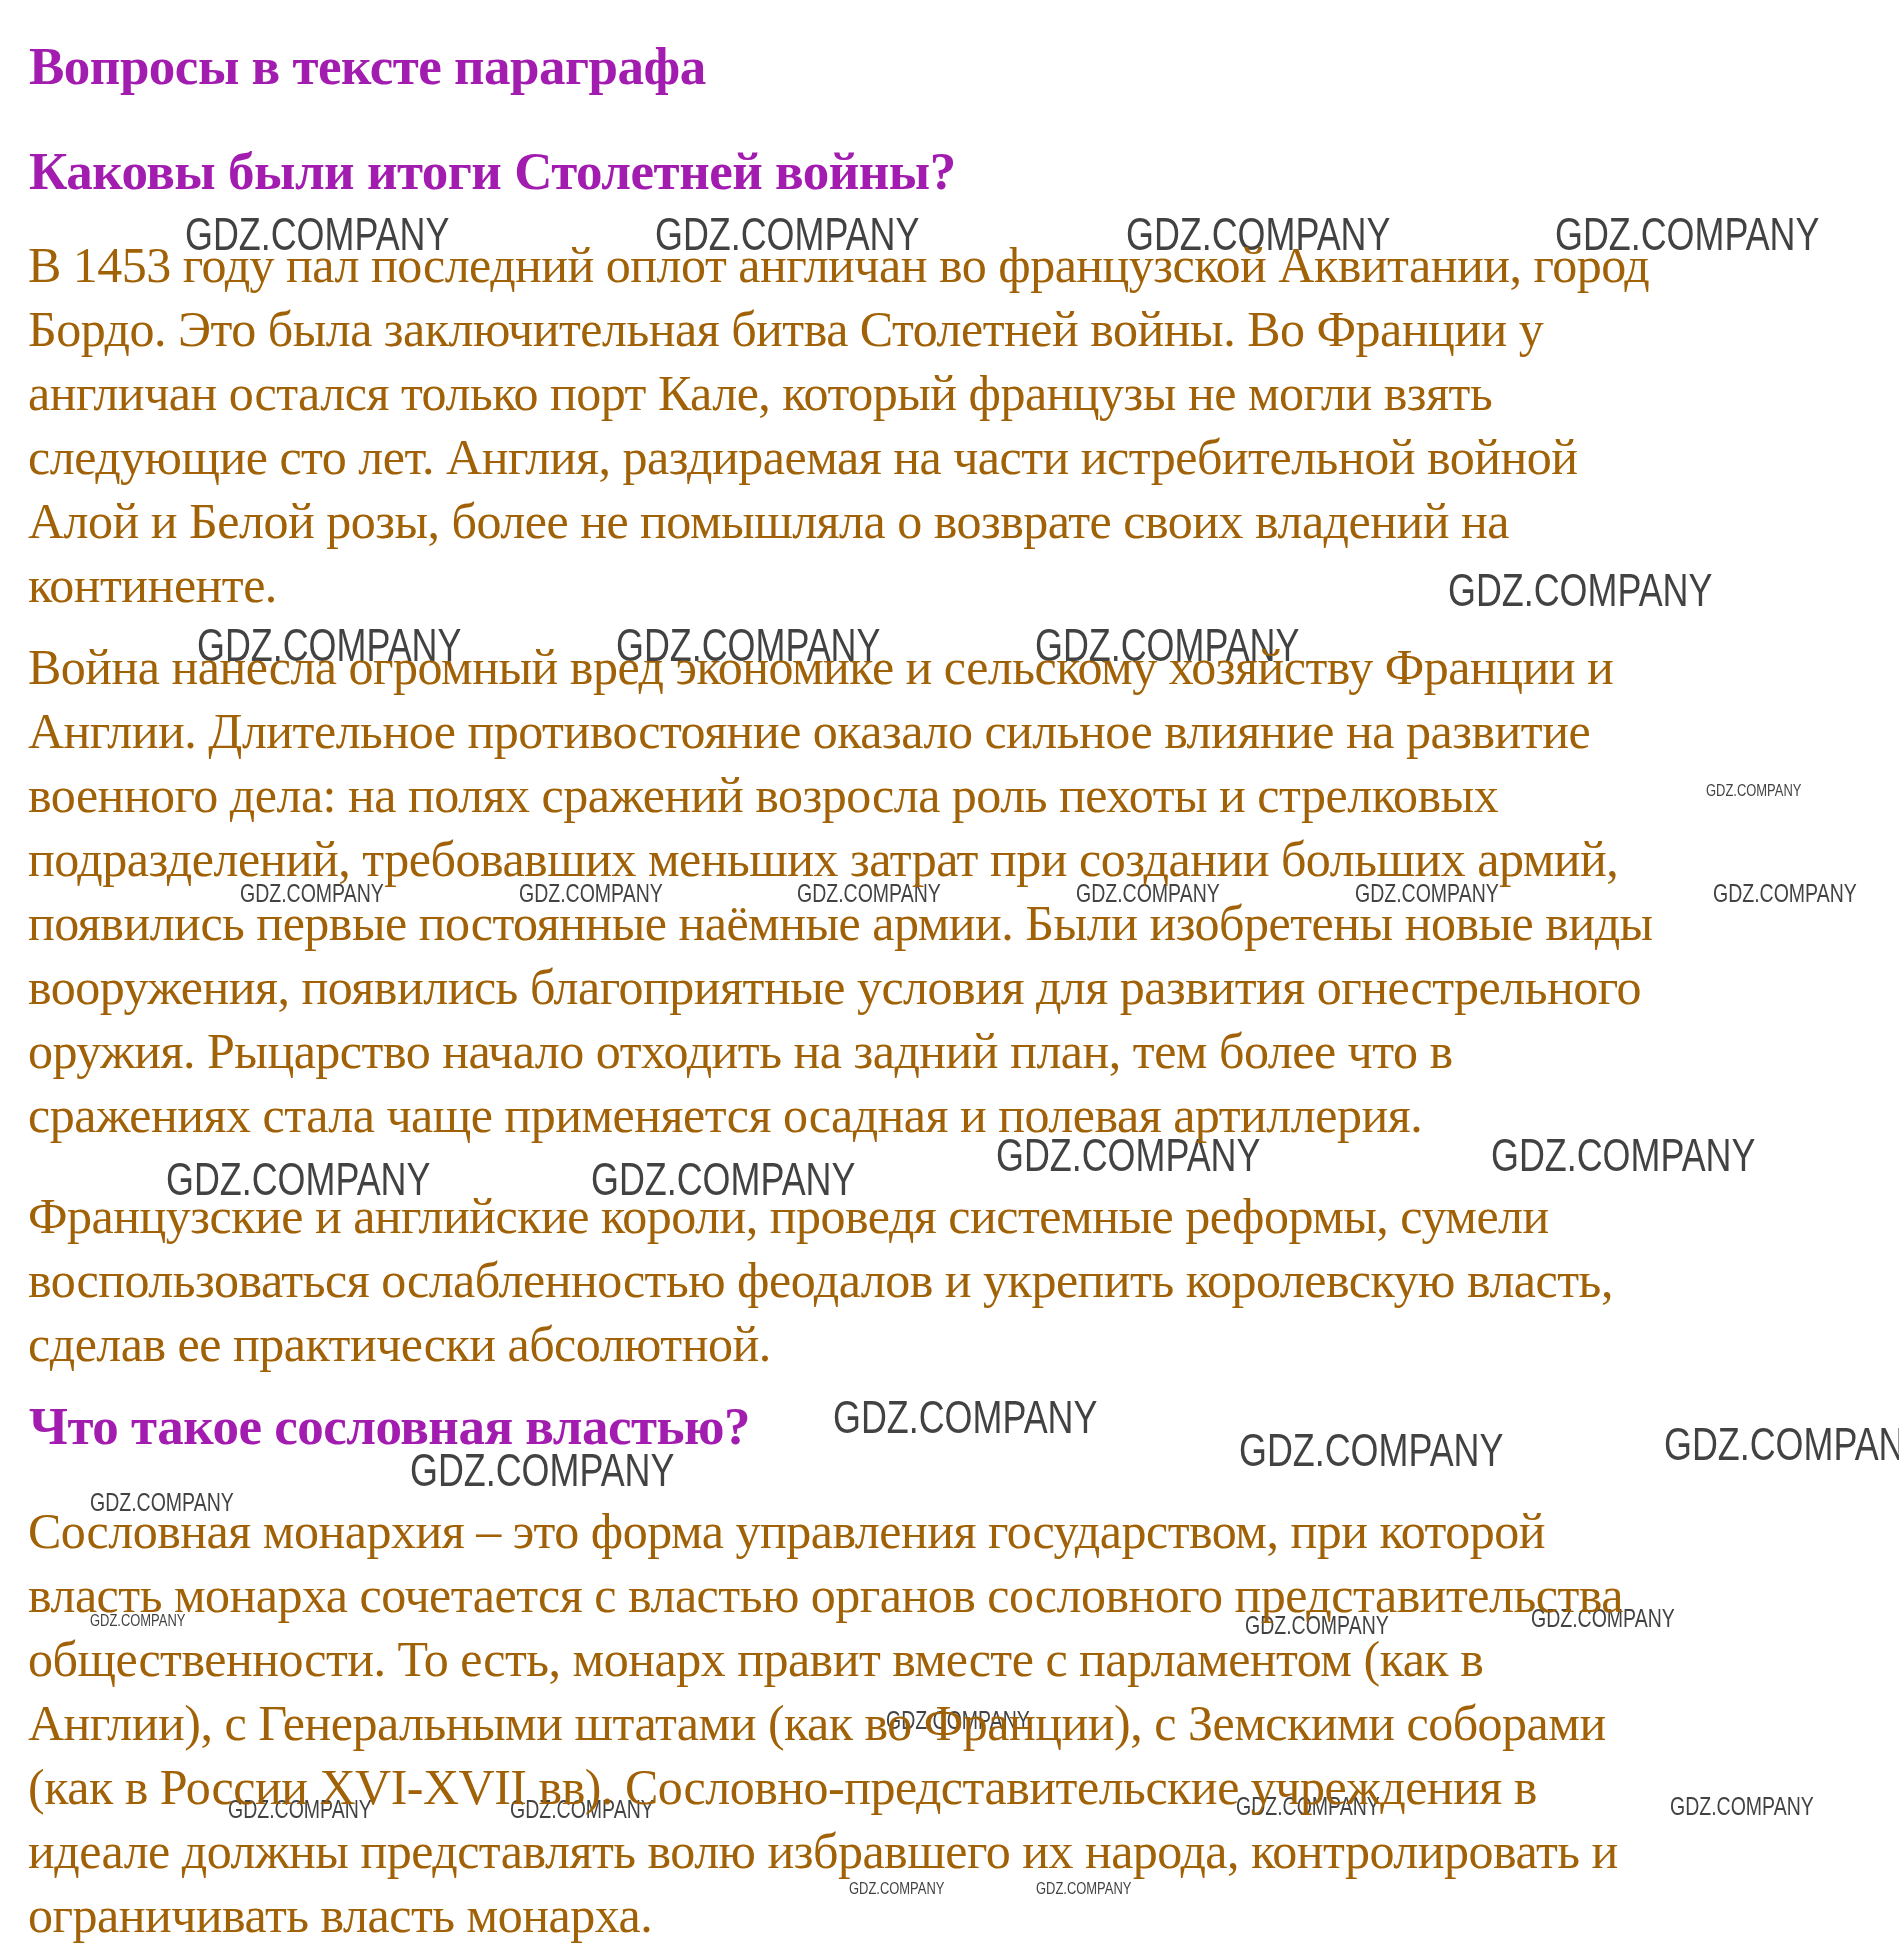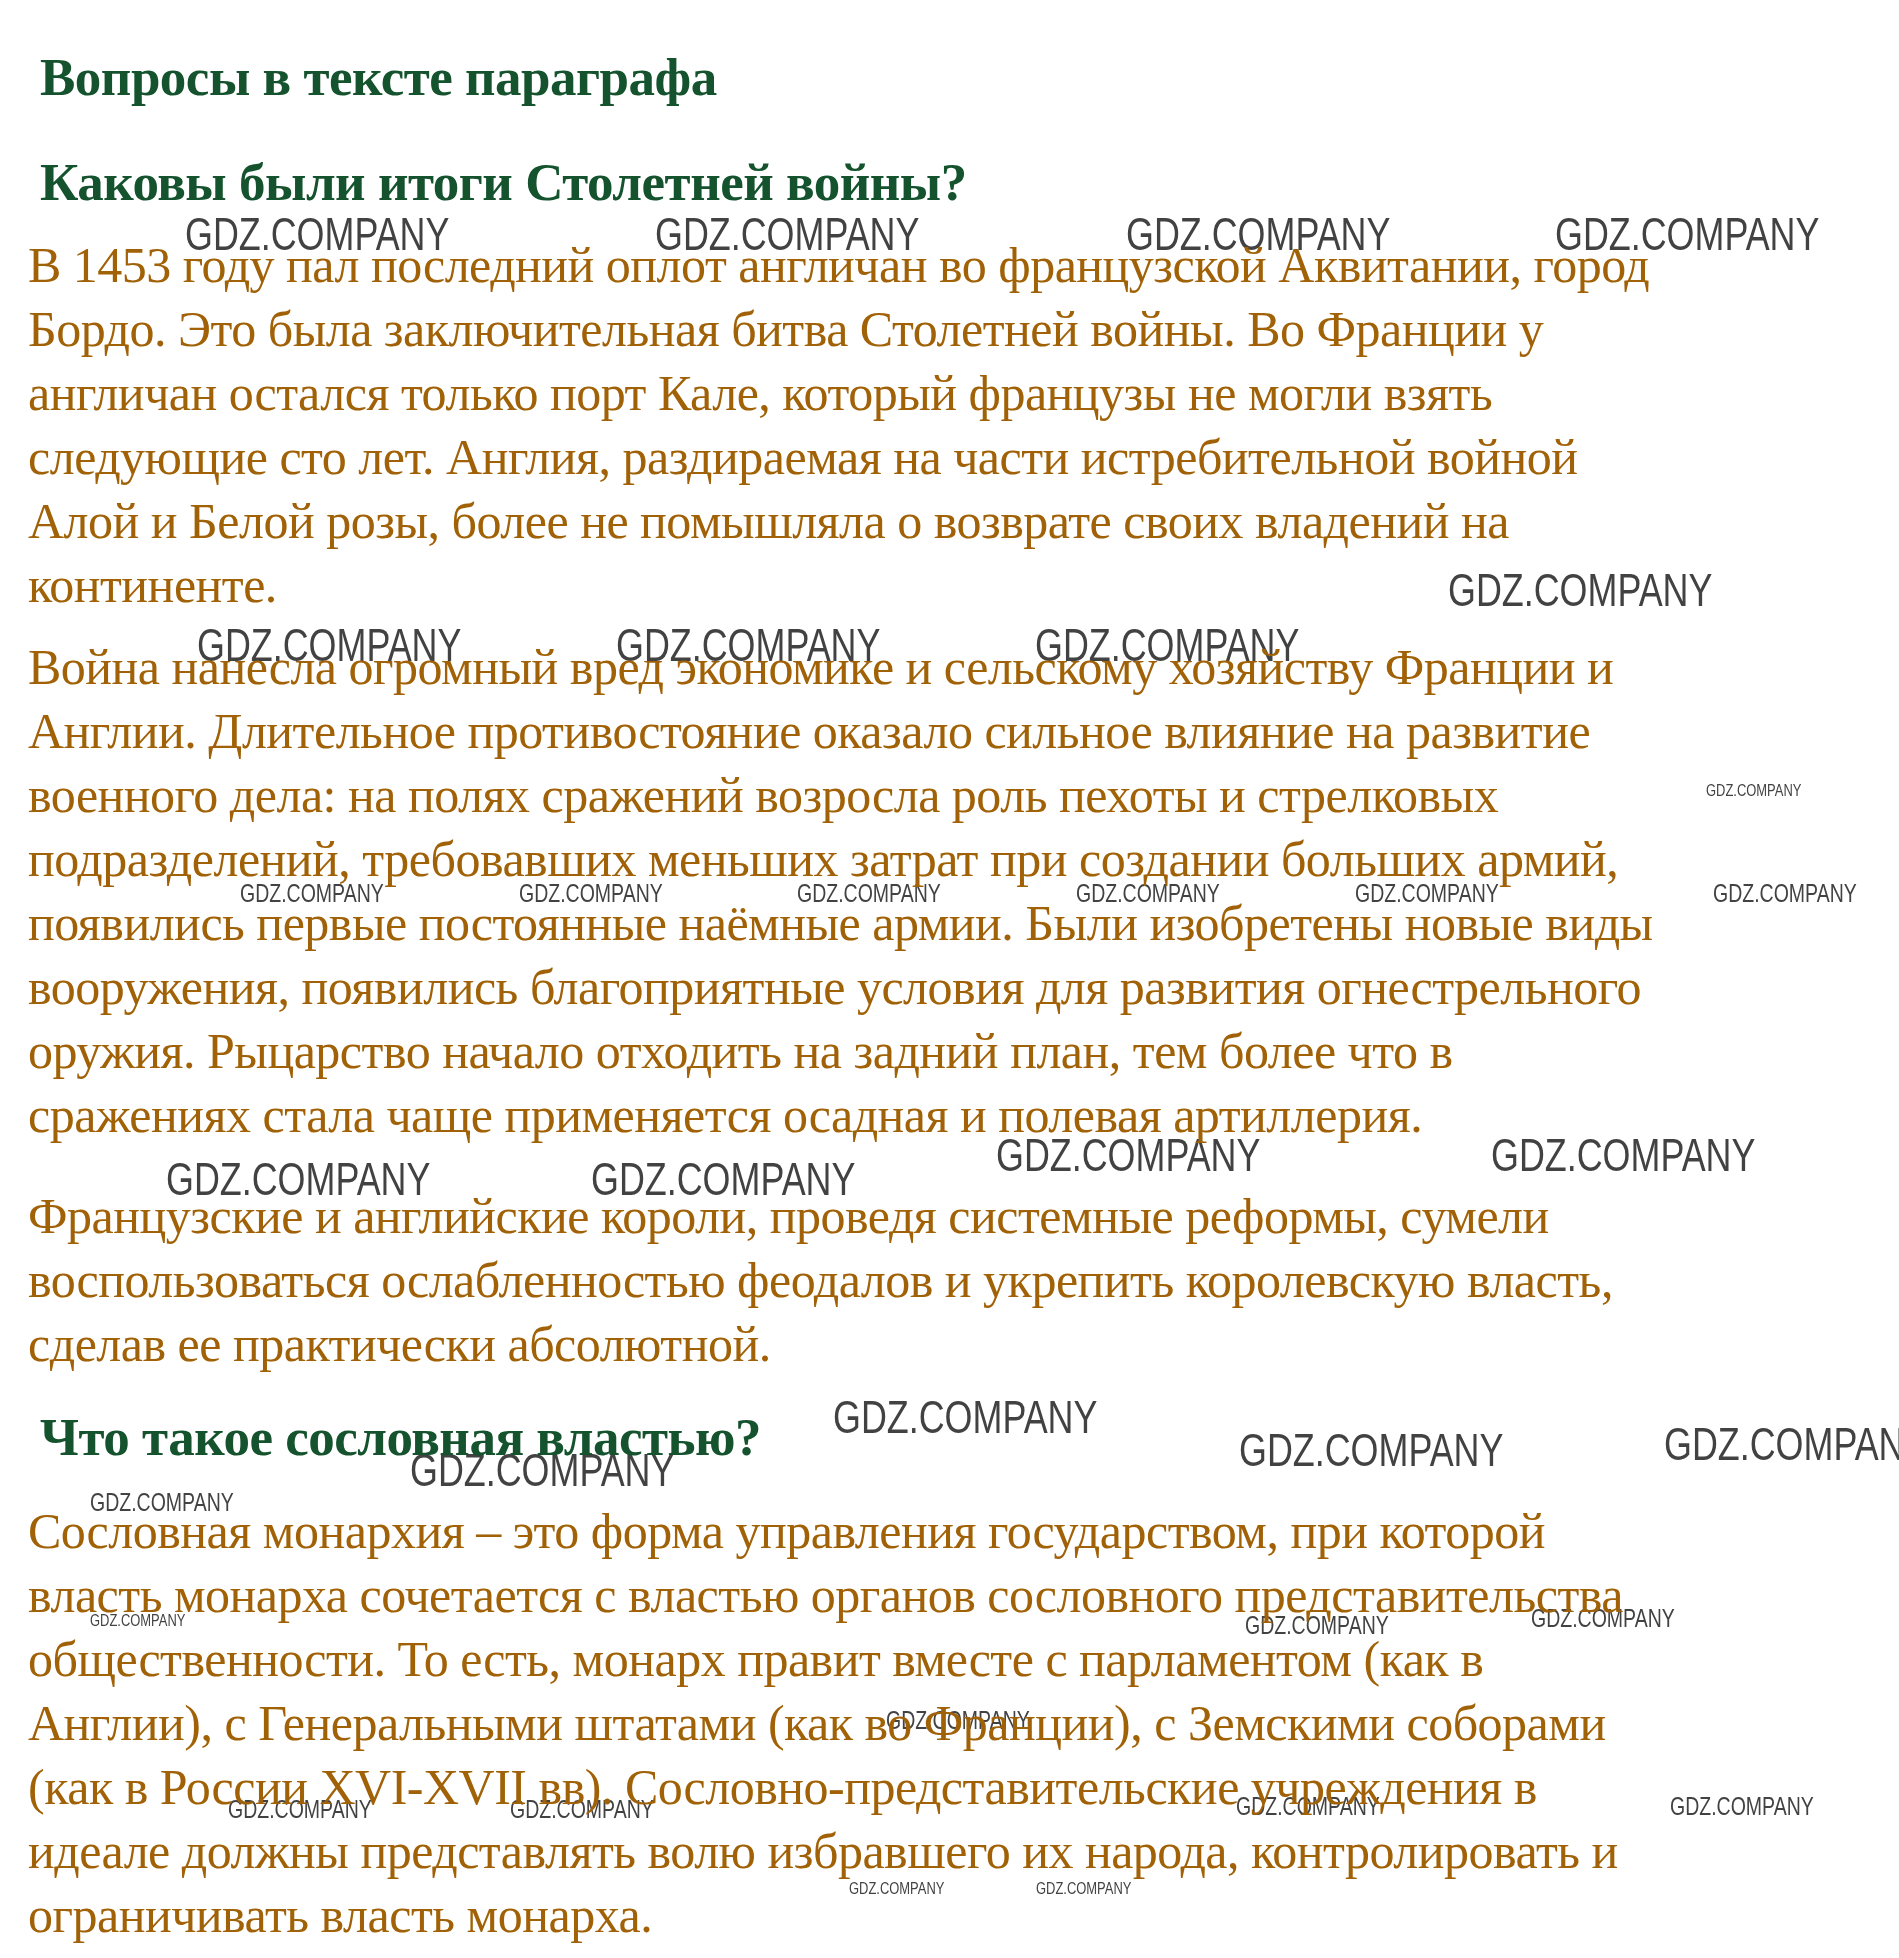--- a/index.html
+++ b/index.html
@@ -12,26 +12,26 @@
     width: 1899px;
     height: 1958px;
     background: #ffffff;
     color: #000000;
     font-family: "Liberation Serif", serif;
     overflow: hidden;
   }
   .doc-title, .doc-heading {
     position: absolute;
     left: 28px;
-    margin: 12px;
+    margin: 1px;
     font-size: 53px;
     font-weight: bold;
     letter-spacing: -0.5px;
     white-space: nowrap;
-    color: #14532d;
+    color: #a21caf;
     z-index: 2;
   }
   .para {
     position: absolute;
     left: 28px;
     width: 1846px;
     margin: 0;
     font-size: 50px;
     line-height: 64px;
     letter-spacing: -0.5px;

